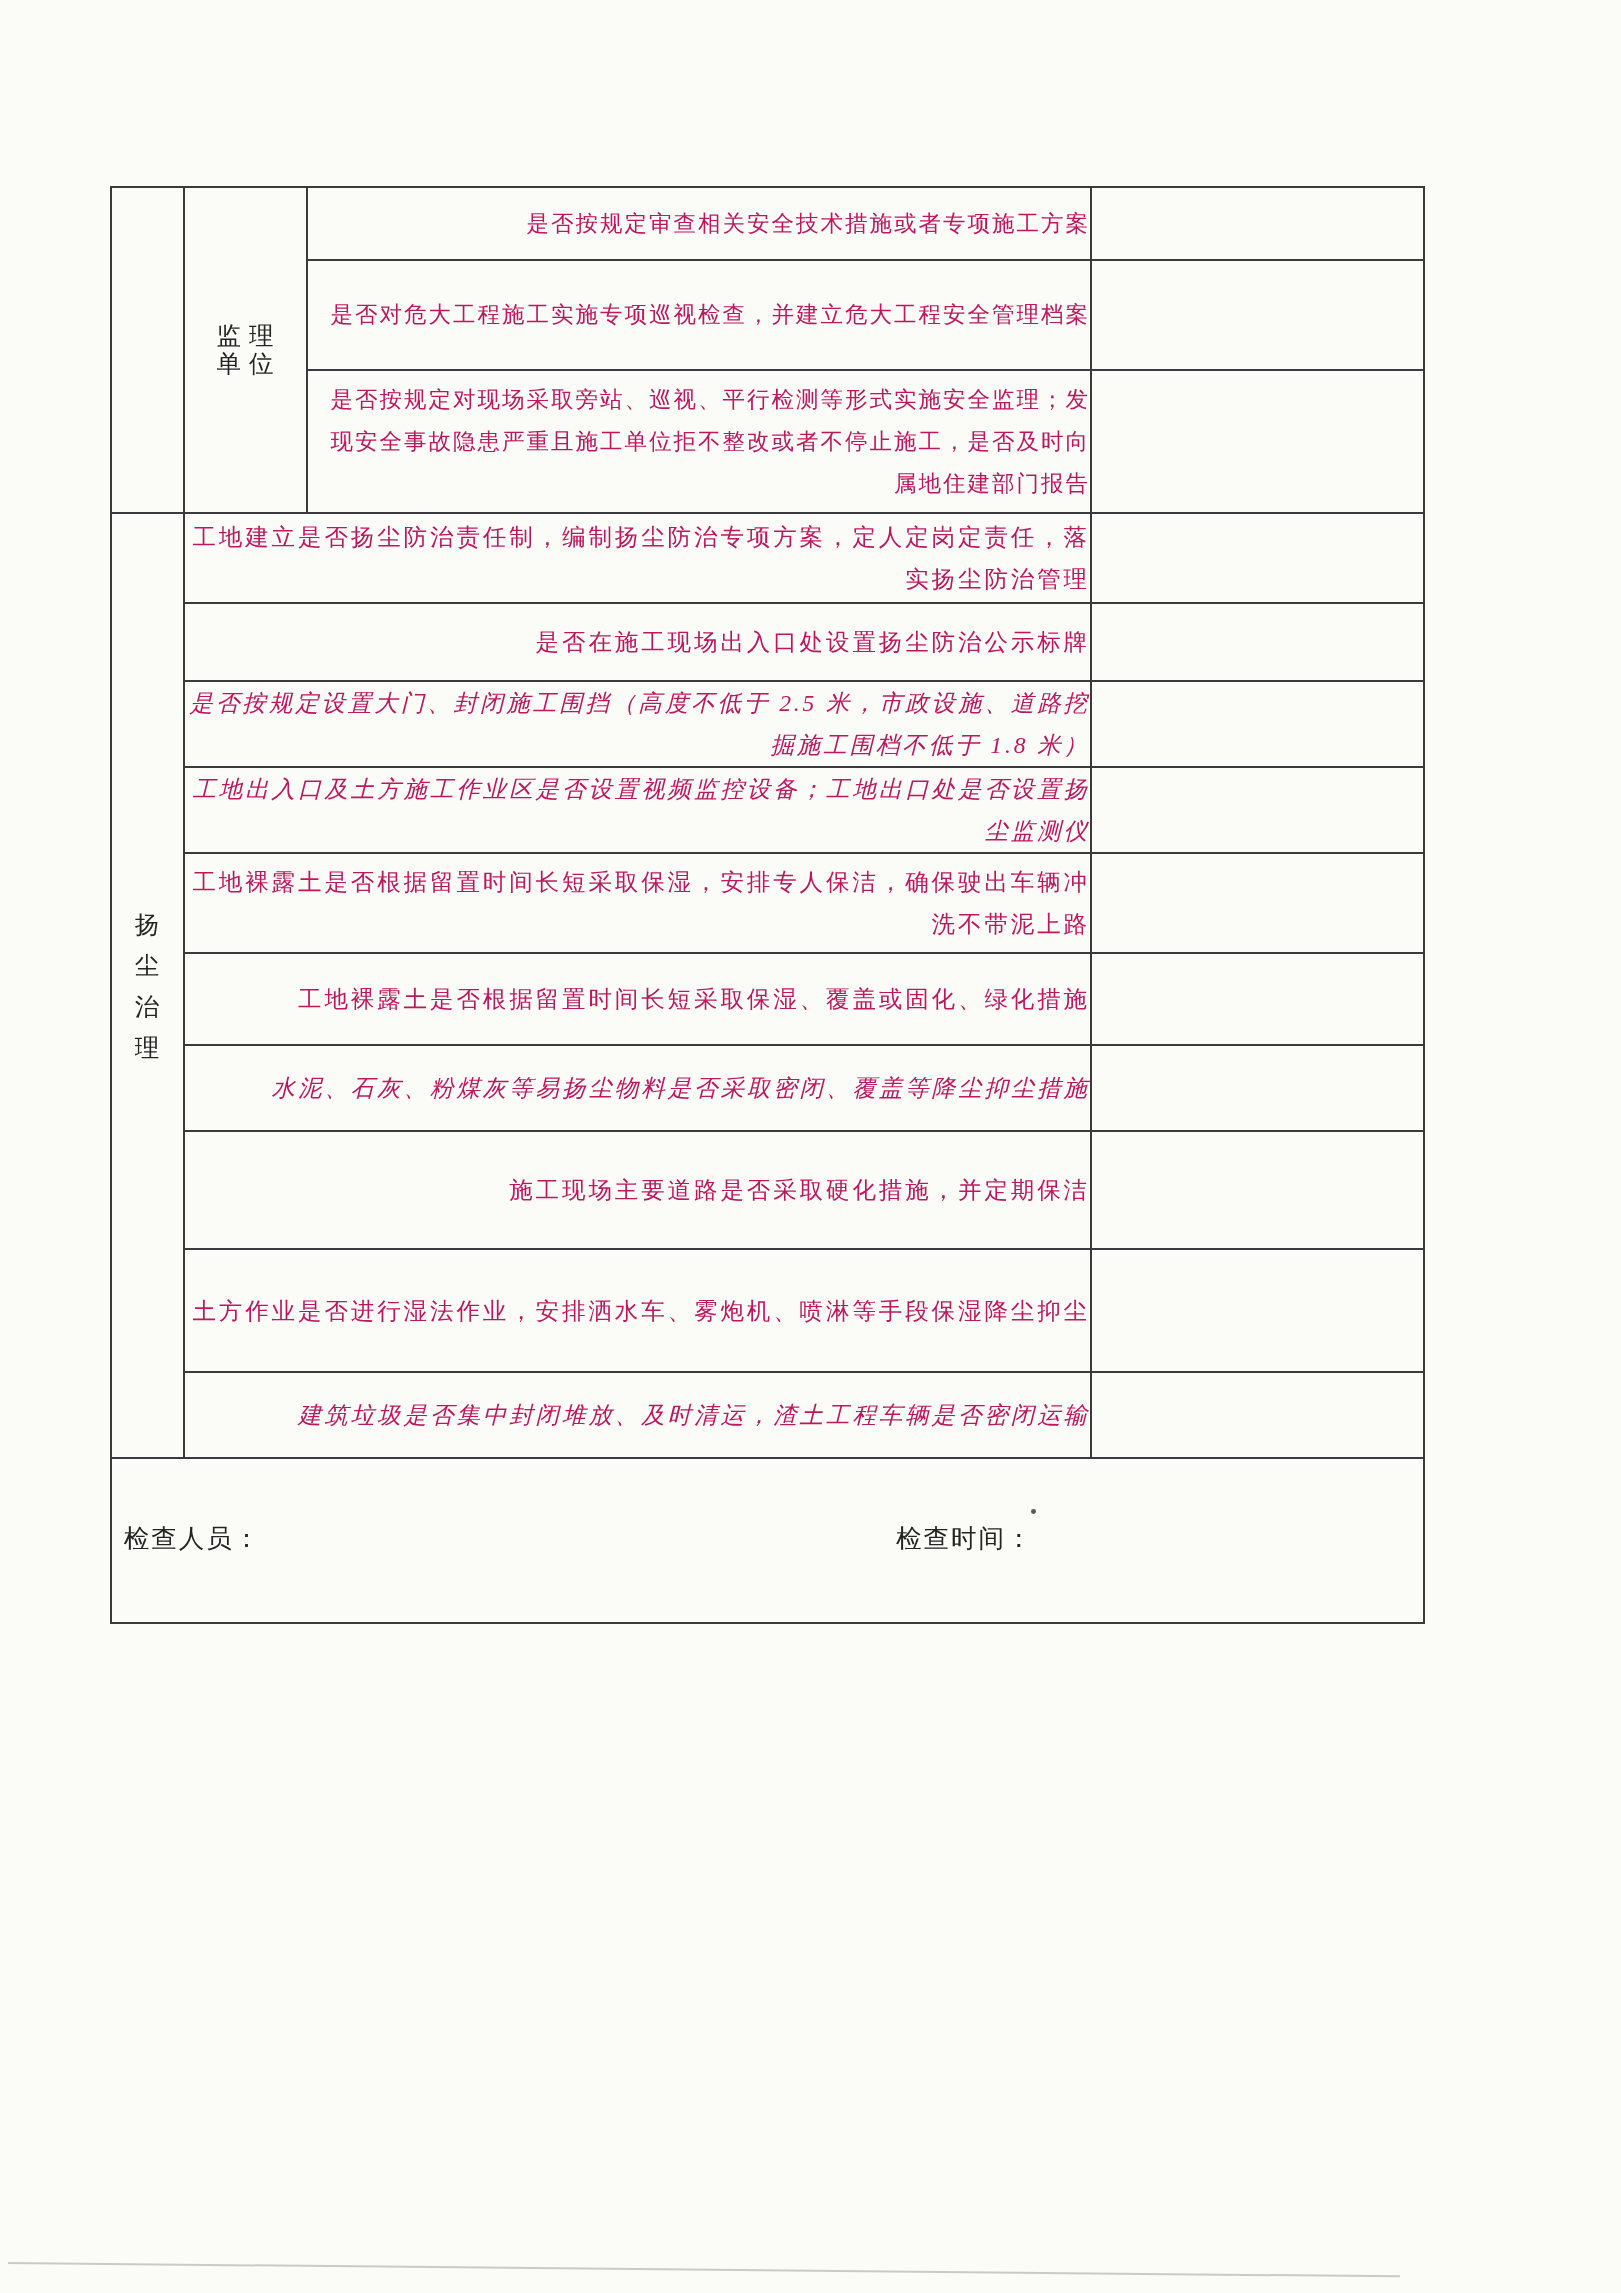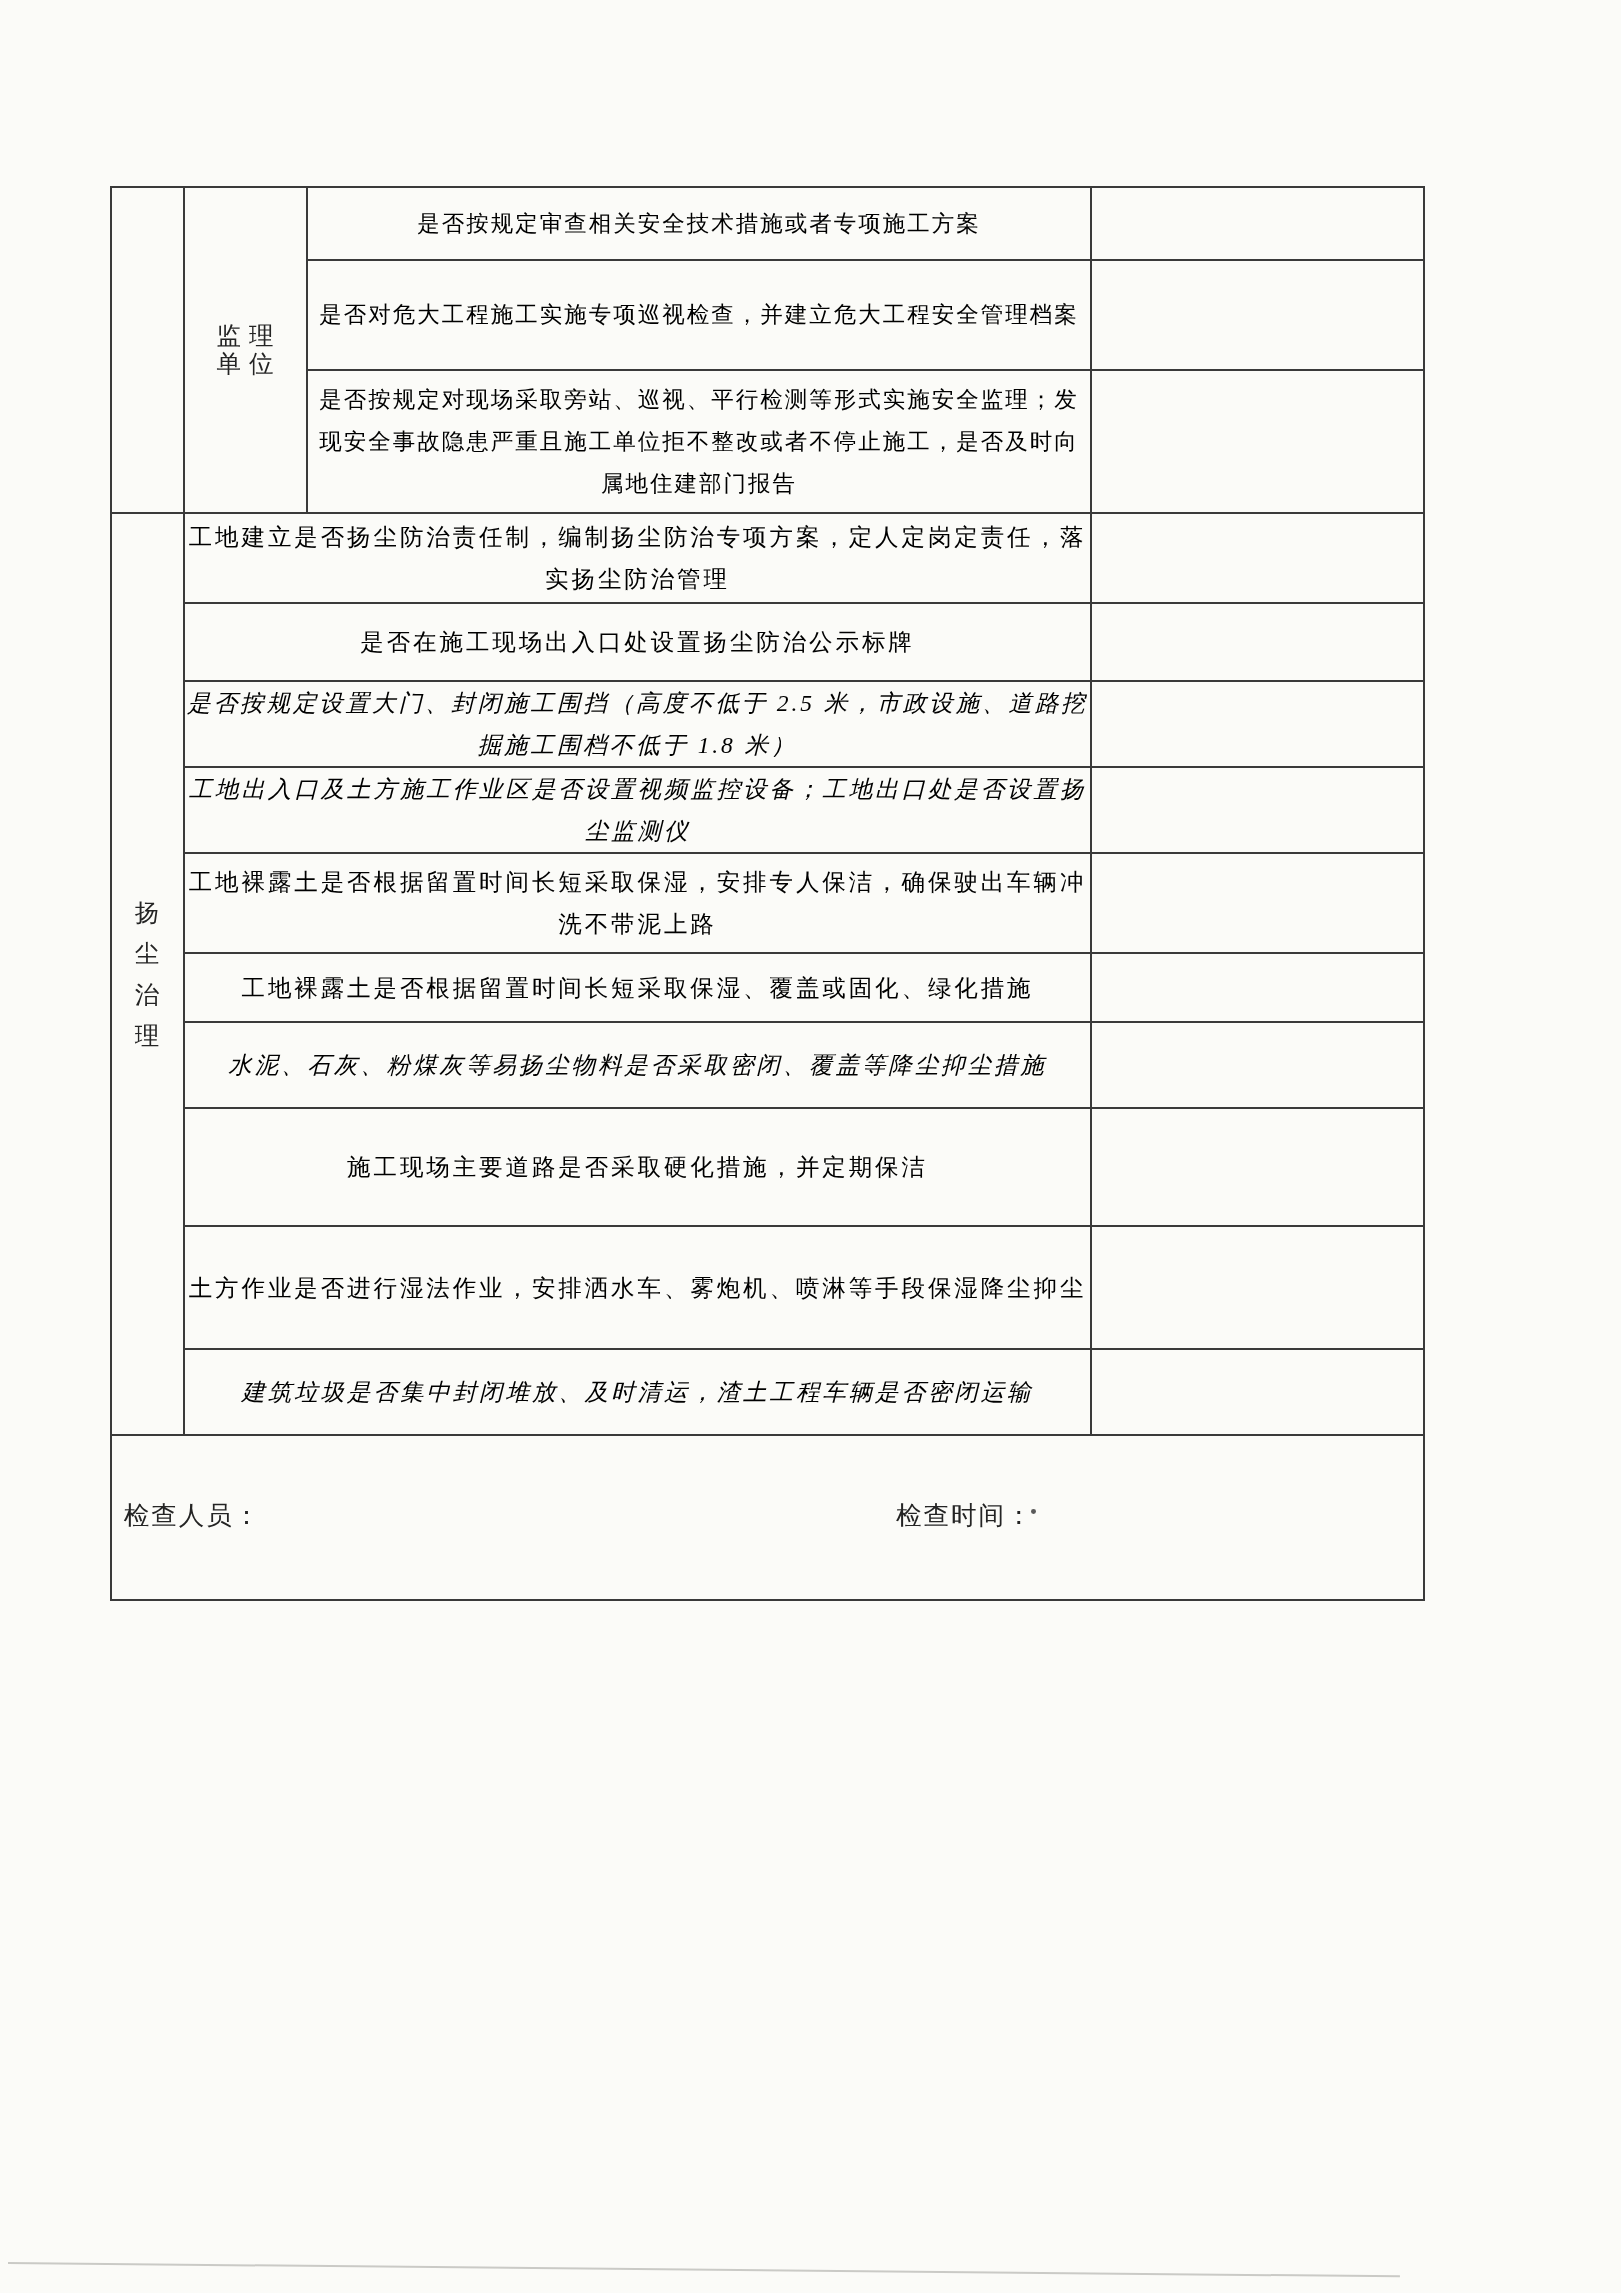--- a/index.html
+++ b/index.html
@@ -27,30 +27,30 @@
   }
   table.checklist{border:2.9px solid #3a3a3a;}
   col.cA{width:73px;}
   col.cB{width:123px;}
   col.cItem{width:784px;}
   col.cResult{width:333px;}
 
   
   tr.h74{height:73px;}  tr.h88{height:110px;}  tr.h146{height:143px;}
   tr.h92{height:90px;}  tr.h80{height:78px;}  tr.h88b{height:86px;font-style:italic;}
-  tr.h102{height:100px;} tr.h86{height:69px;} tr.h120{height:118px;}
+  tr.h102{height:100px;} tr.h86{height:92px;} tr.h120{height:118px;}
   tr.h126{height:123px;} tr.h166{height:163px;}
 
   td.item{
     font-size:23.5px;
     letter-spacing:2.9px;
     line-height:42px;
     padding:5.9px 13.7px 5.9px 15.7px;
-    color:#000000;
-    text-align:center;
+    color:#be185d;
+    text-align:right;
     margin-left:17px;
   }
   td.item.mrow{font-size:22.5px;letter-spacing:2px;}
   td.label{
     text-align:center;
     font-size:24.5px;
     color:#242424;
     letter-spacing:1px;
     line-height:28px;
     white-space:pre-line;

